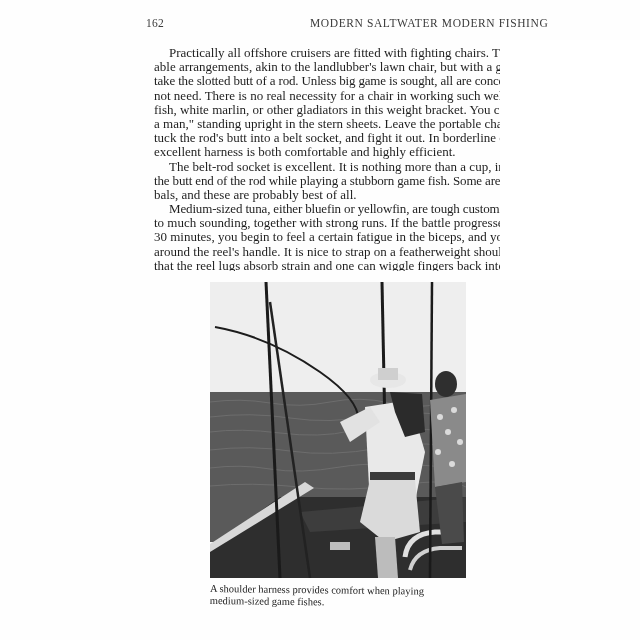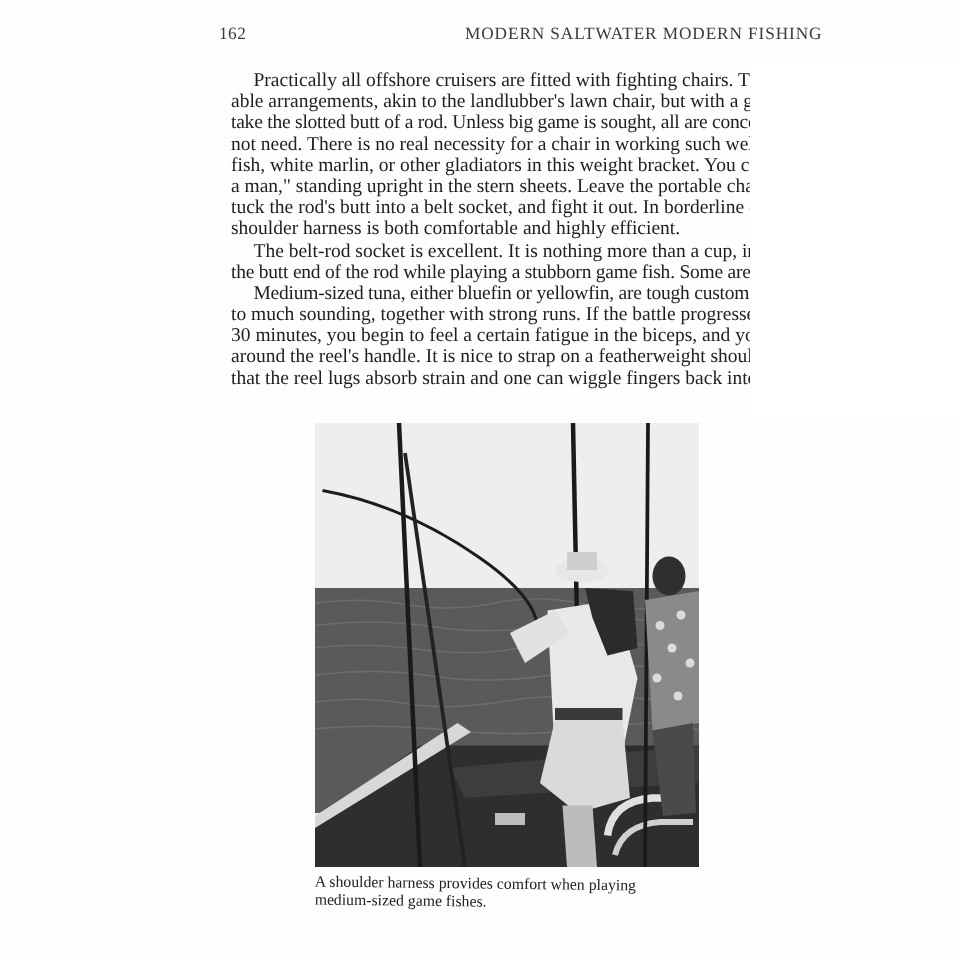--- a/index.html
+++ b/index.html
@@ -62,23 +62,24 @@
   </div>
 
   <div class="text-block">
     <div class="line indent">Practically all offshore cruisers are fitted with fighting chairs. These may be por-</div>
     <div class="line">able arrangements, akin to the landlubber's lawn chair, but with a gimbal mount to</div>
     <div class="line tight">take the slotted butt of a rod. Unless big game is sought, all are concessions to comfort,</div>
     <div class="line">not need. There is no real necessity for a chair in working such welterweights as sail-</div>
     <div class="line">fish, white marlin, or other gladiators in this weight bracket. You can play them "like</div>
     <div class="line">a man," standing upright in the stern sheets. Leave the portable chair for a beginner;</div>
     <div class="line">tuck the rod's butt into a belt socket, and fight it out. In borderline cases, a light</div>
-    <div class="line">shoulder harness is both comfortable and highly efficient.</div>
+    <div class="line">excellent harness is both comfortable and highly efficient.</div>
     <div class="line indent">The belt-rod socket is excellent. It is nothing more than a cup, into which you tuck</div>
     <div class="line tight">the butt end of the rod while playing a stubborn game fish. Some are fitted with gim-</div>
+    <div class="line">bals, and these are probably best of all.</div>
     <div class="line indent tight">Medium-sized tuna, either bluefin or yellowfin, are tough customers; both are given</div>
     <div class="line">to much sounding, together with strong runs. If the battle progresses much beyond</div>
     <div class="line">30 minutes, you begin to feel a certain fatigue in the biceps, and your fingers cramp</div>
     <div class="line">around the reel's handle. It is nice to strap on a featherweight shoulder harness so</div>
     <div class="line">that the reel lugs absorb strain and one can wiggle fingers back into a semblance of</div>
 
   </div>
 
   <div class="clipper"></div>
 

